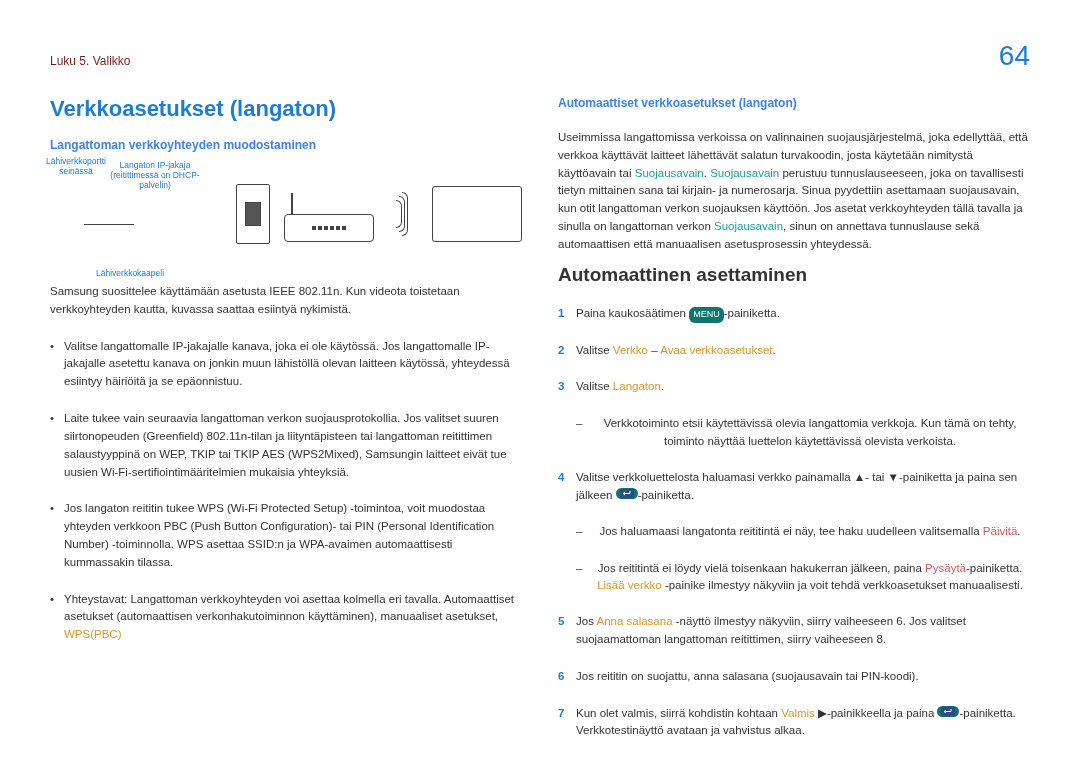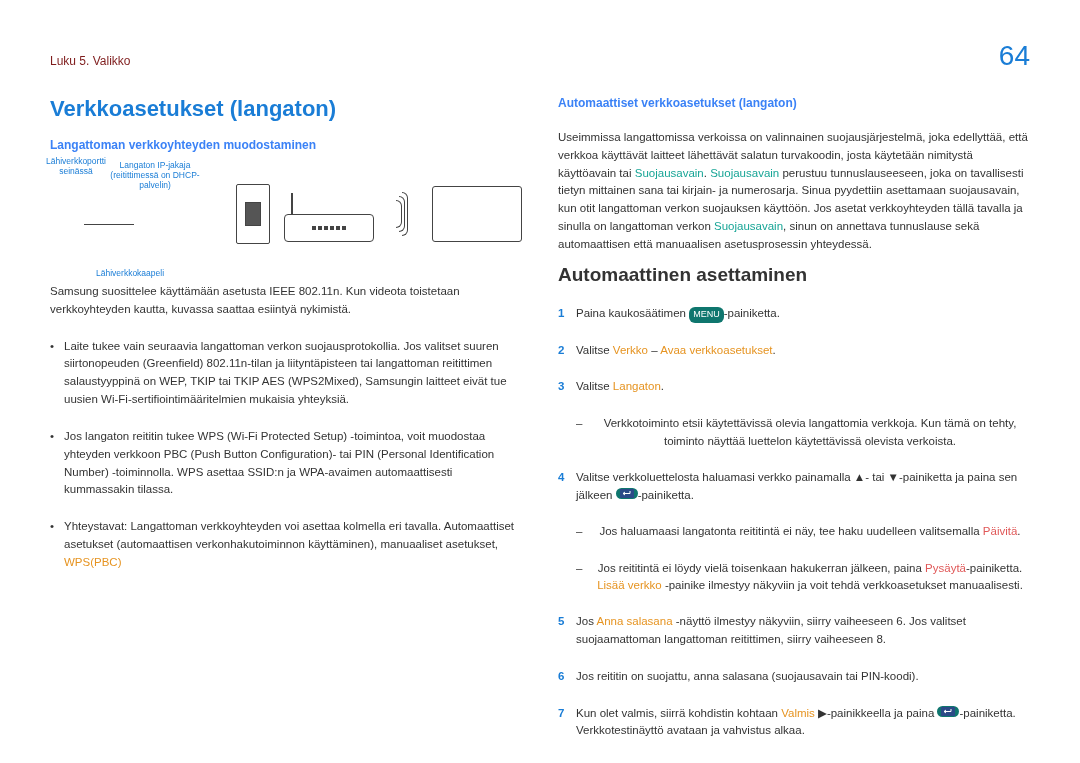--- a/index.html
+++ b/index.html
@@ -97,20 +97,21 @@
           <span></span>
           <span></span>
           <span></span>
         </div>
       <div class="monitor"></div>
     </div>
 
     <p class="body-p">Samsung suosittelee käyttämään asetusta IEEE 802.11n. Kun videota toistetaan verkkoyhteyden kautta, kuvassa saattaa esiintyä nykimistä.</p>
 
     <ul class="bullets">
+      <li>Valitse langattomalle IP-jakajalle kanava, joka ei ole käytössä. Jos langattomalle IP-jakajalle asetettu kanava on jonkin muun lähistöllä olevan laitteen käytössä, yhteydessä esiintyy häiriöitä ja se epäonnistuu.</li>
       <li>Laite tukee vain seuraavia langattoman verkon suojausprotokollia.
 Jos valitset suuren siirtonopeuden (Greenfield) 802.11n-tilan ja liityntäpisteen tai langattoman reitittimen salaustyyppinä on WEP, TKIP tai TKIP AES (WPS2Mixed), Samsungin laitteet eivät tue uusien Wi-Fi-sertifiointimääritelmien mukaisia yhteyksiä.</li>
       <li>Jos langaton reititin tukee WPS (Wi-Fi Protected Setup) -toimintoa, voit muodostaa yhteyden verkkoon PBC (Push Button Configuration)- tai PIN (Personal Identification Number) -toiminnolla. WPS asettaa SSID:n ja WPA-avaimen automaattisesti kummassakin tilassa.</li>
       <li>
         <span>Yhteystavat: Langattoman verkkoyhteyden voi asettaa kolmella eri tavalla.
 Automaattiset asetukset (automaattisen verkonhakutoiminnon käyttäminen), manuaaliset asetukset, </span><span class="hl-orange">WPS(PBC)</span>
       </li>
     </ul>
   </div>
 

